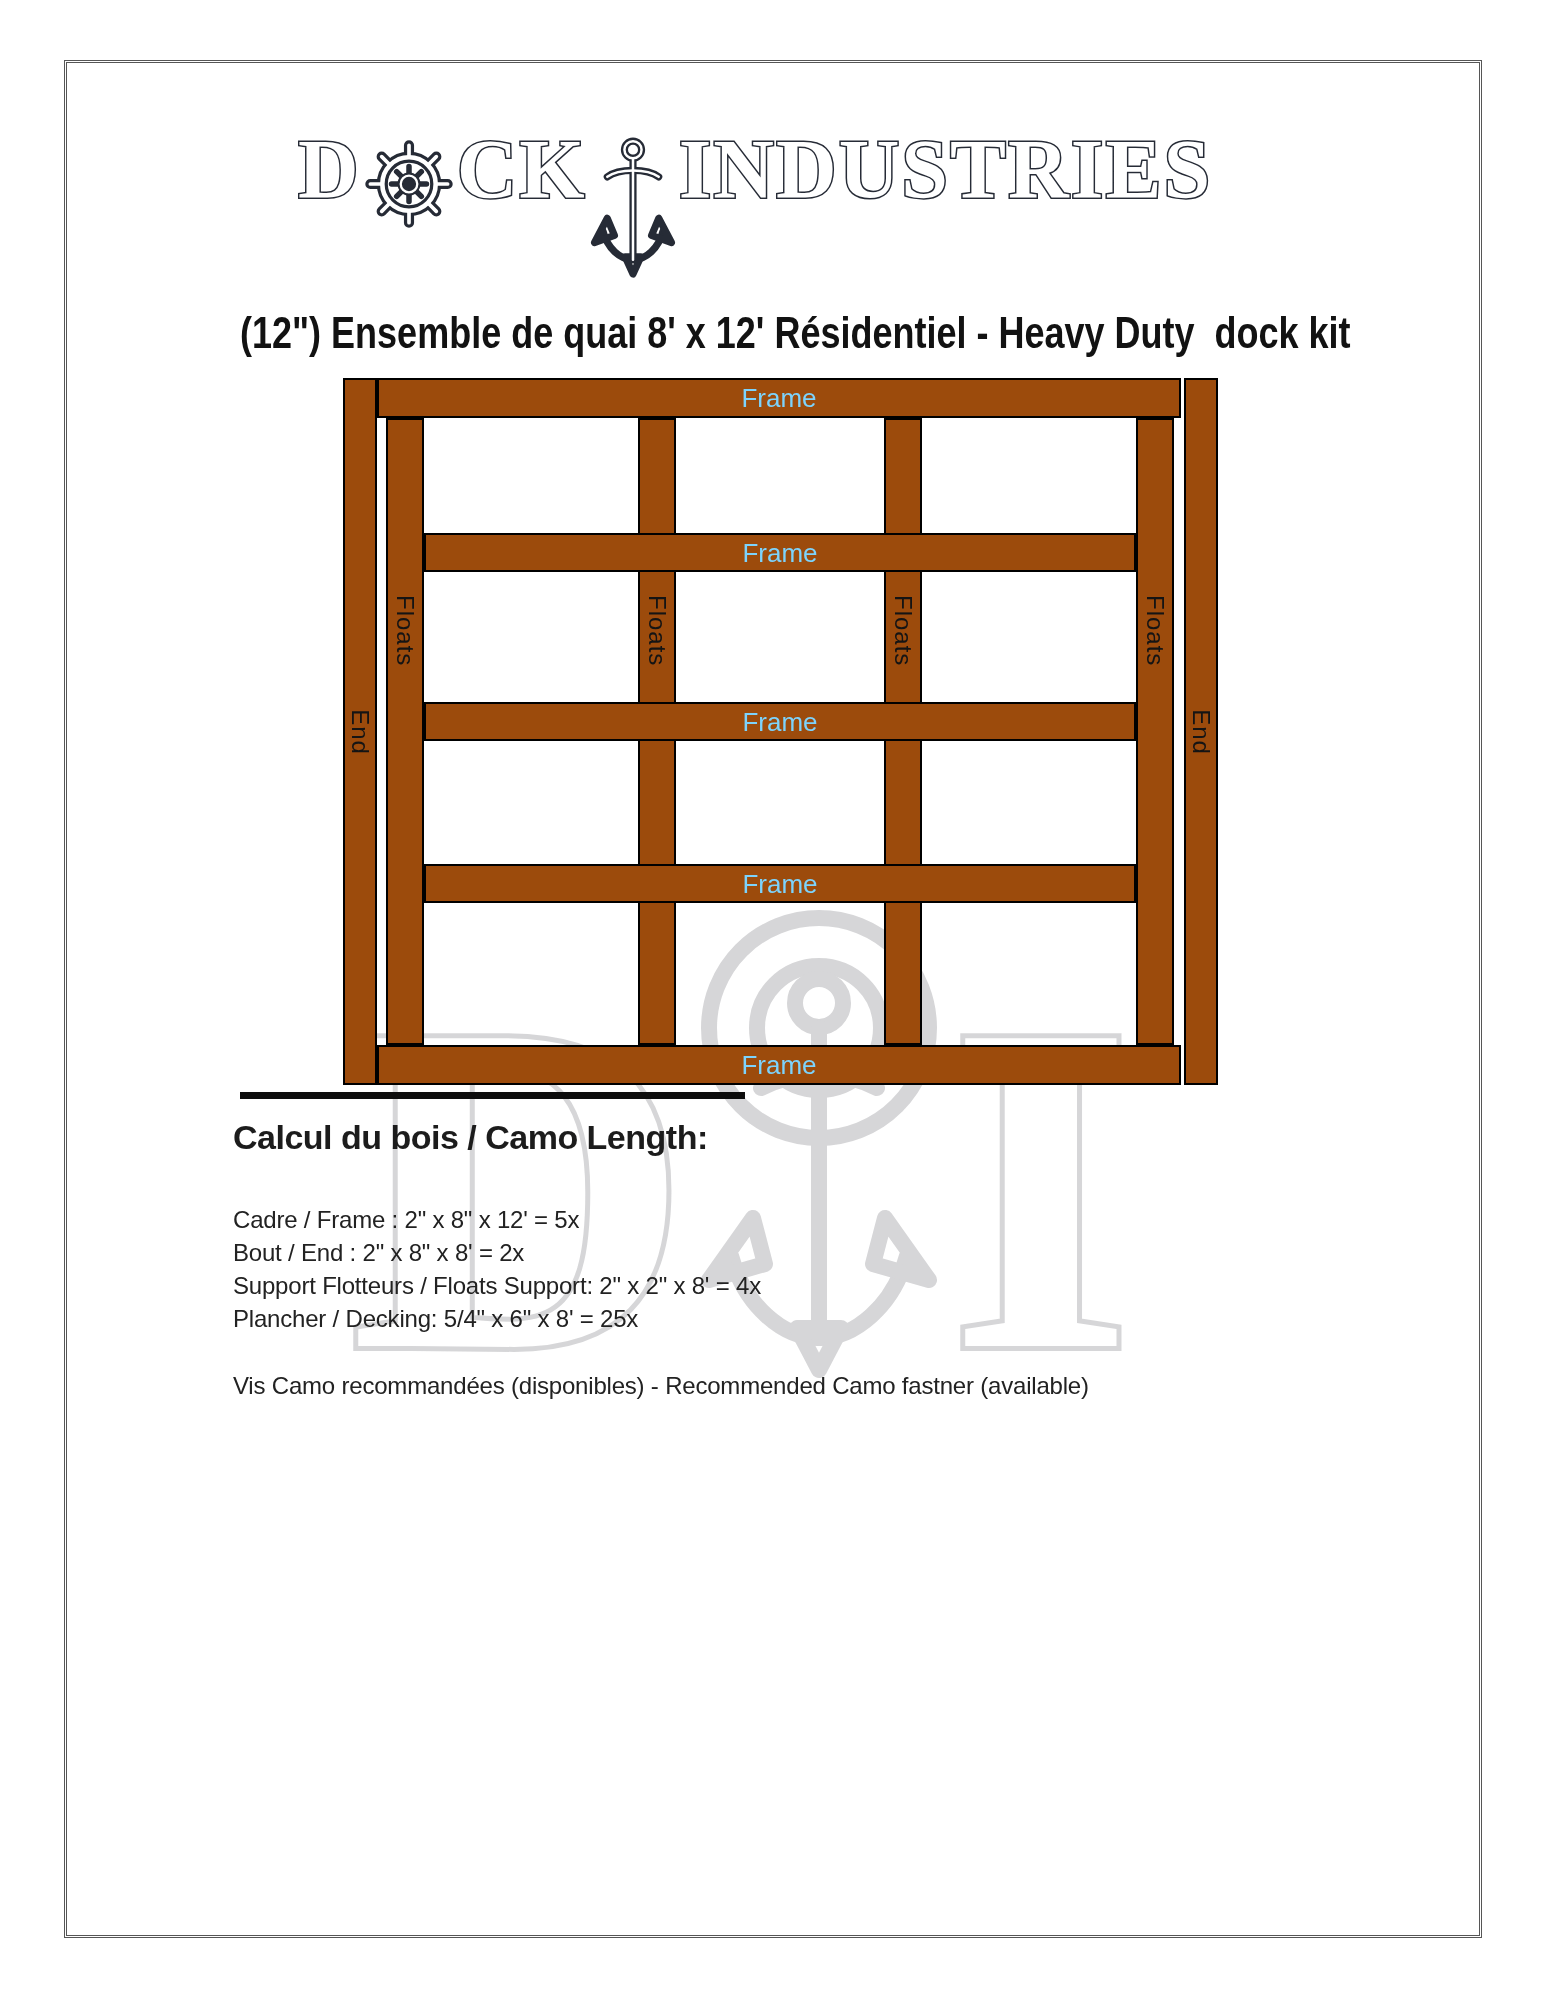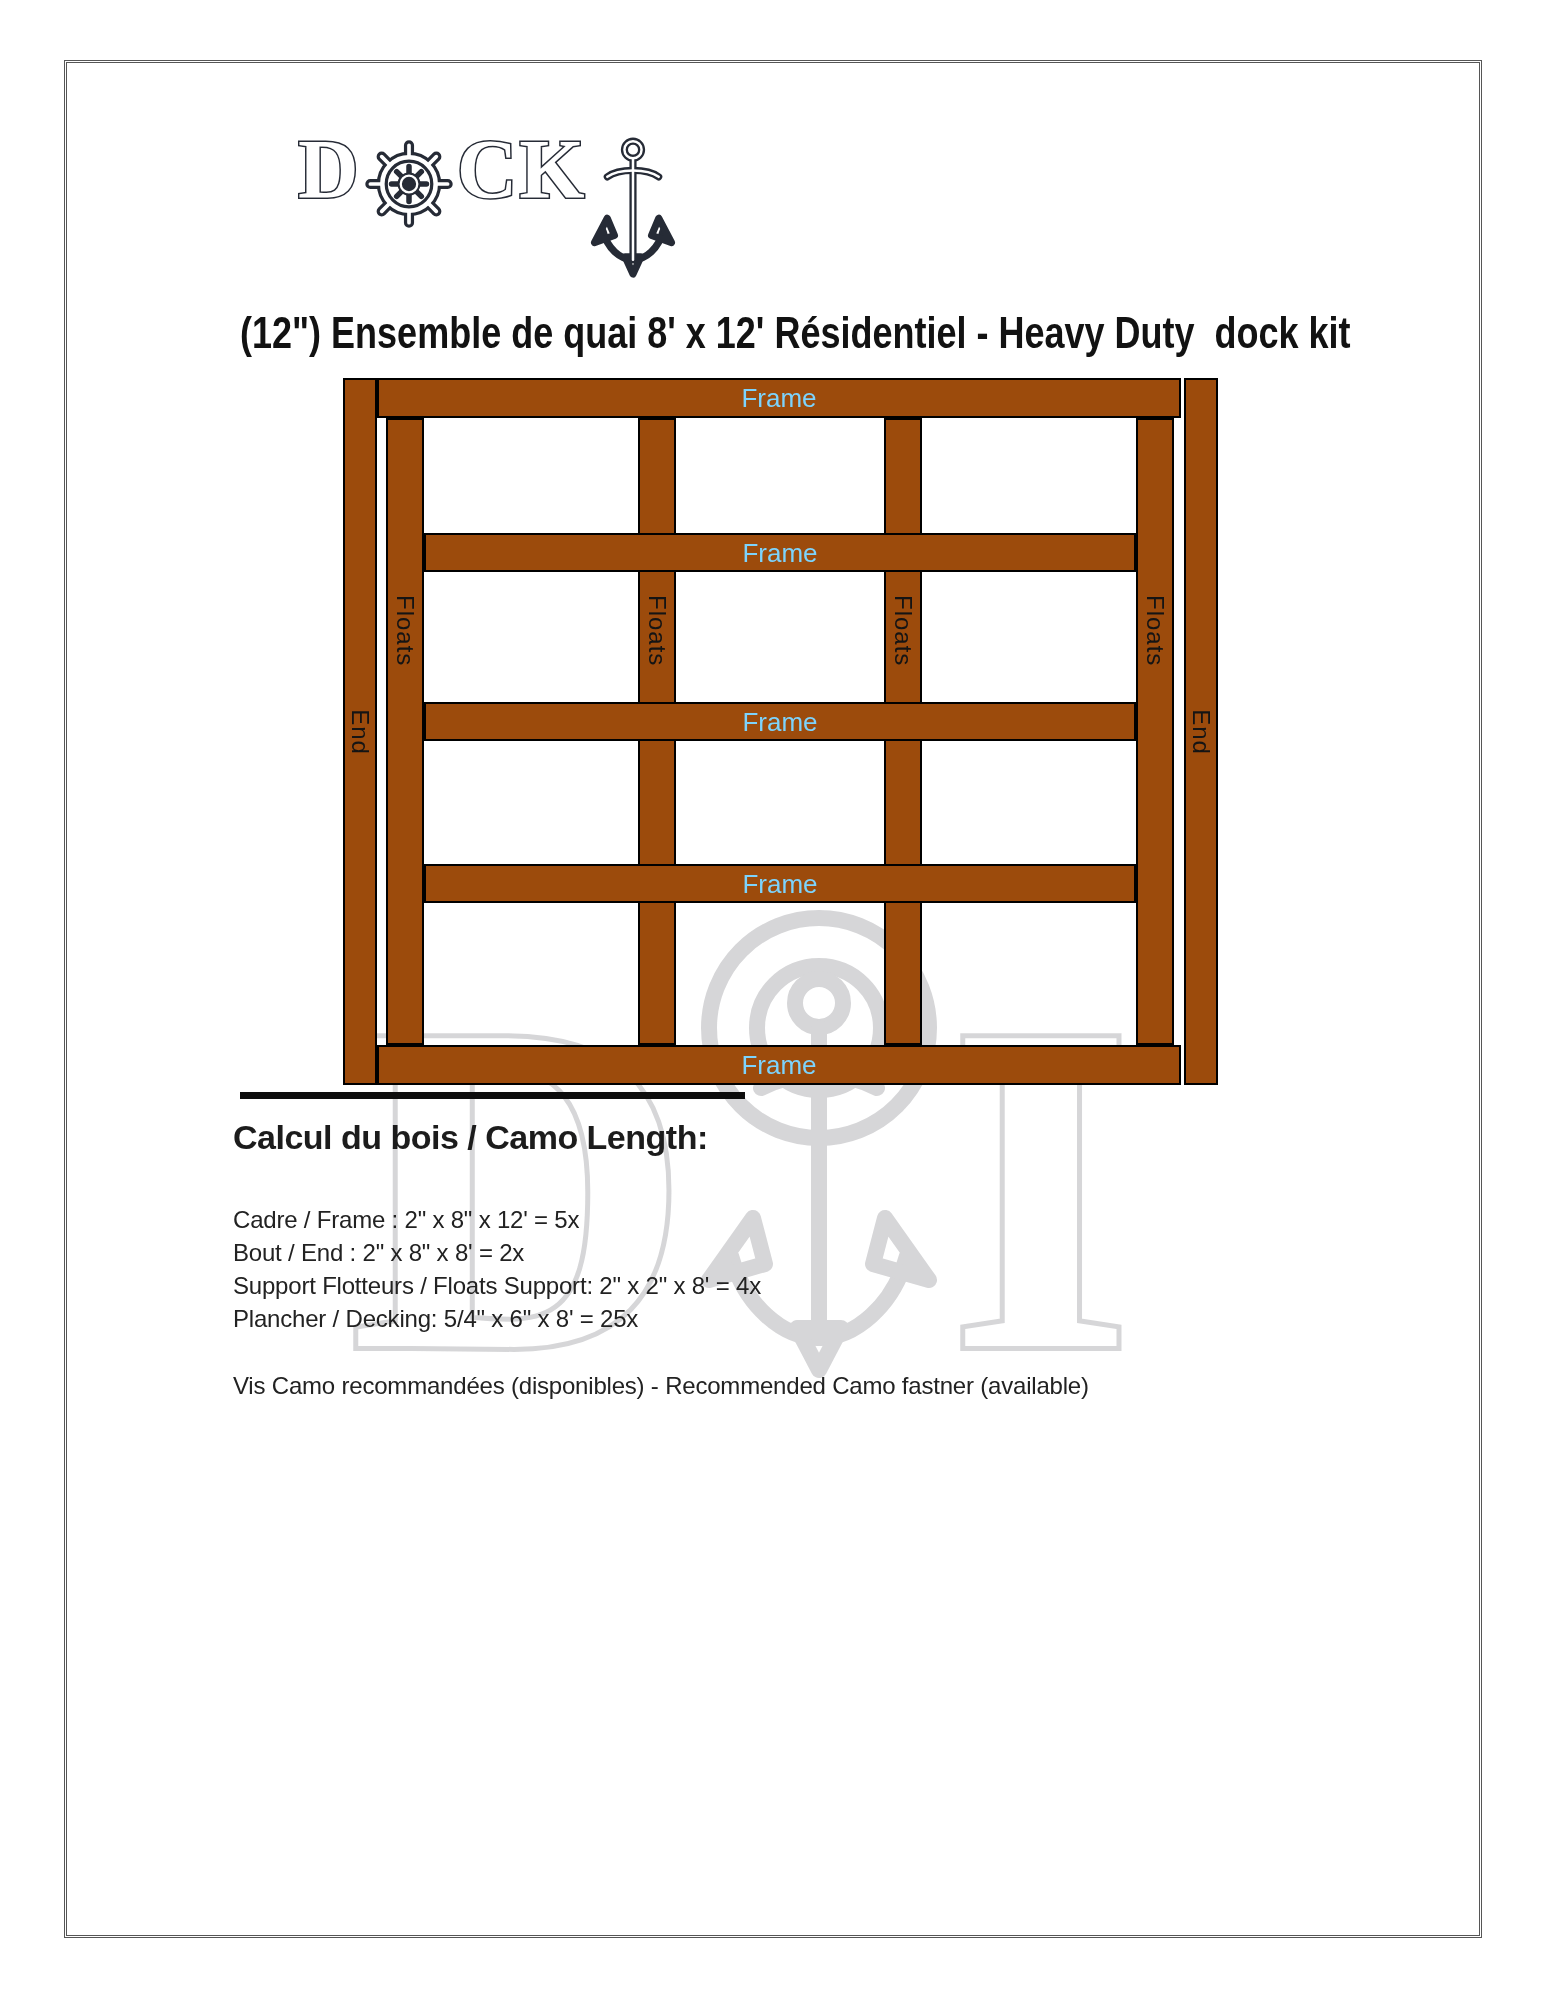--- a/index.html
+++ b/index.html
@@ -117,20 +117,21 @@
         <path d="M6,152 L24,118 L34,142 Z"></path>
         <path d="M114,152 L96,118 L86,142 Z"></path>
         <path d="M60,196 L49,172 L71,172 Z"></path>
       </g>
       <g fill="none" stroke="#ffffff" stroke-width="3.5" stroke-linecap="round" stroke-linejoin="round">
         <circle cx="60" cy="22" r="12"></circle>
         <path d="M60,34 L60,176"></path>
         <path d="M24,60 C40,48 80,48 96,60"></path>
       </g>
     </svg>
+    <span class="logo-text">INDUSTRIES</span>
   </header>
 
   <h1 class="title">(12") Ensemble de quai 8' x 12' Résidentiel - Heavy Duty  dock kit</h1>
 
   <div class="diagram">
 
     <div class="board end-left">
       <span class="v-label">End</span>
     </div>
     <div class="board end-right">

